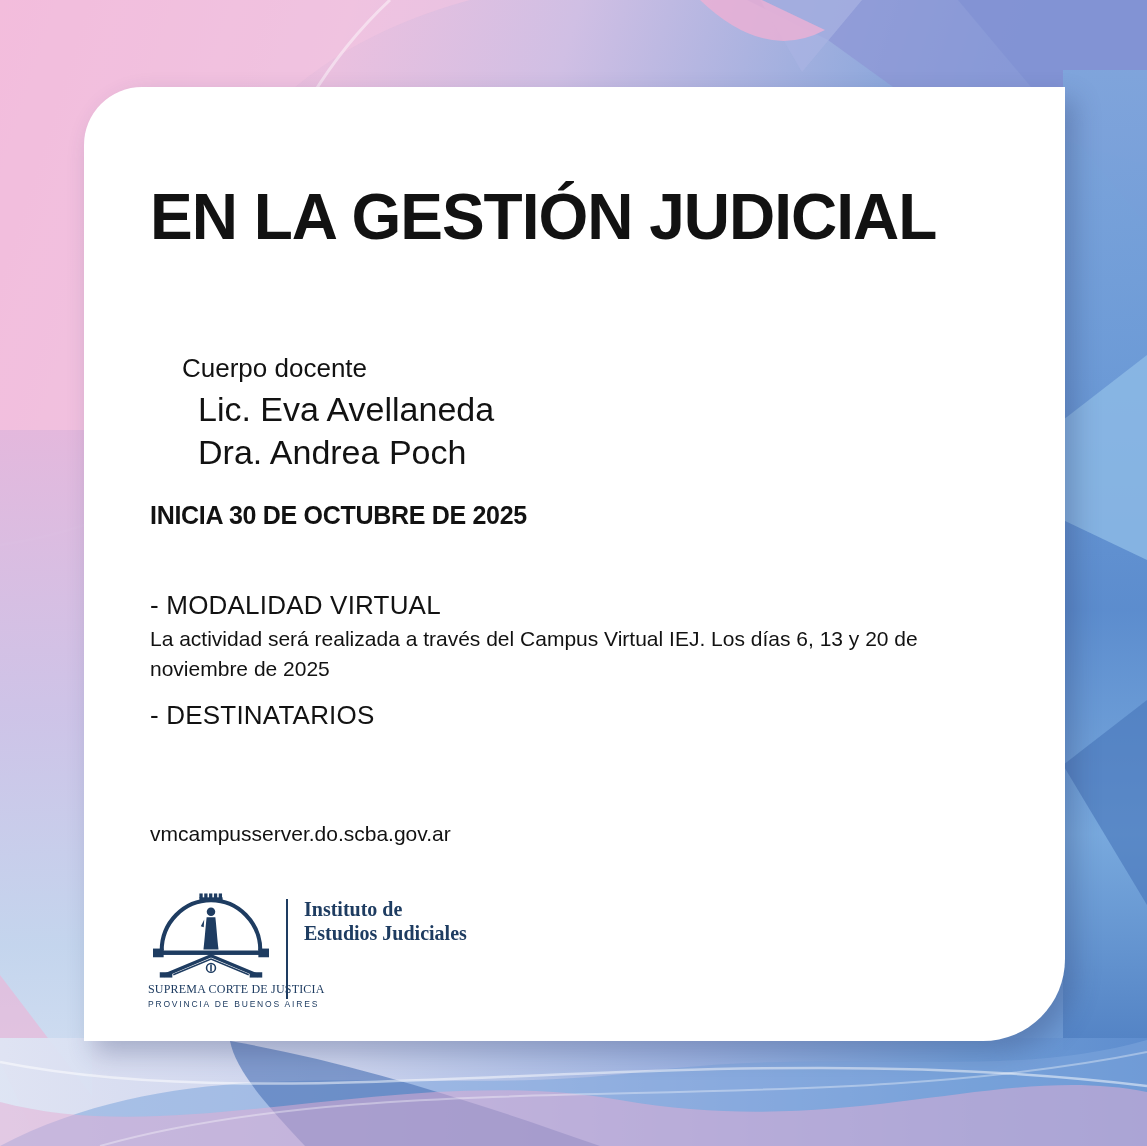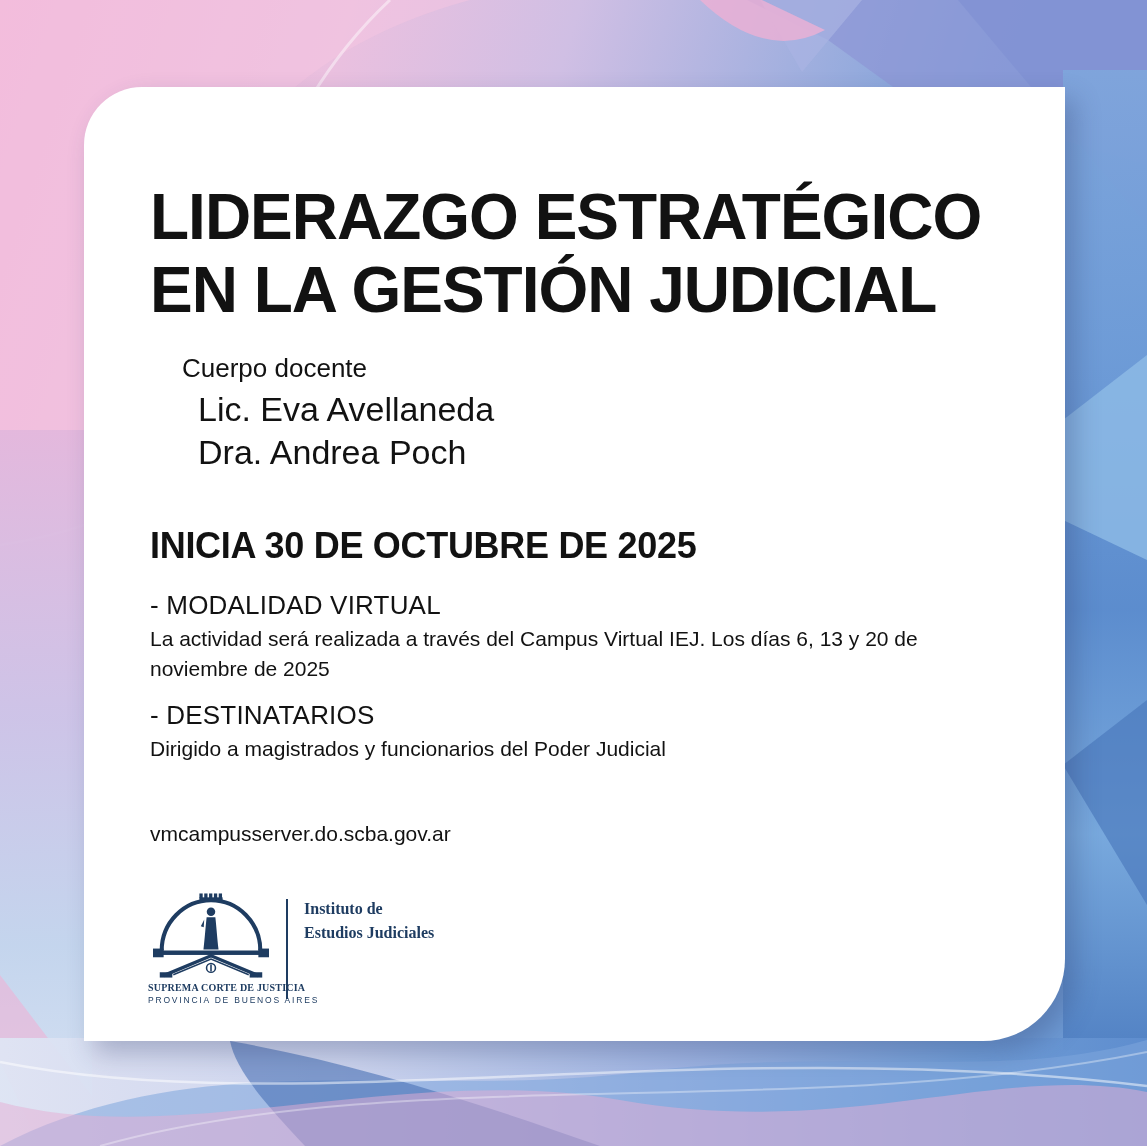--- a/index.html
+++ b/index.html
@@ -43,21 +43,21 @@
     line-height: 73px;
     color: #0d0d0d;
     white-space: nowrap;
   }
   .course-title span { display: block; }
 
   .faculty-heading { top: 266px; font-size: 26px; color: #1a1a1a; margin-left: 32px; }
   .faculty-members { top: 301px; font-size: 34px; line-height: 43px; color: #1a1a1a; margin-left: 48px; }
   .faculty-members span { display: block; }
 
-  .start-date { top: 438px; font-size: 36px; font-weight: 700; letter-spacing: -0.3px; color: #111; }
+  .start-date { top: 414px; font-size: 25px; font-weight: 700; letter-spacing: -0.3px; color: #111; }
 
   .section-heading { font-size: 26px; color: #1a1a1a; letter-spacing: 0.2px; }
   .section-body { font-size: 21px; line-height: 30px; width: 862px; color: #1a1a1a; }
 
   .sec1-h { top: 503px; }
   .sec1-b { top: 537px; }
   .sec2-h { top: 613px; }
   .sec2-b { top: 647px; }
   .sec3-h { top: 697px; }
   .sec3-b { top: 732px; }
@@ -67,22 +67,22 @@
     left: 64px;
     top: 806px;
     display: flex;
     align-items: flex-start;
     color: #1e3c61;
   }
   .crest-col { width: 126px; text-align: center; }
   .crest-col svg { display: block; margin: 0 auto; }
   .crest-caption-1 {
     font-family: "Liberation Serif", serif;
-    font-weight: 700;
-    font-size: 10px;
+    font-weight: 400;
+    font-size: 12px;
     letter-spacing: 0.2px;
     margin-top: 3px;
     white-space: nowrap;
   }
   .crest-caption-2 {
     font-family: "Liberation Sans", sans-serif;
     font-size: 8.5px;
     letter-spacing: 1.8px;
     margin-top: 2px;
     white-space: nowrap;
@@ -92,21 +92,21 @@
     height: 100px;
     background: #1e3c61;
     margin: 6px 16px 0 12px;
   }
   .org-col {
     padding-top: 4px;
     font-family: "Liberation Serif", serif;
     font-weight: 700;
     color: #1e3c61;
   }
-  .org-group-1 { font-size: 16px; line-height: 24px; }
+  .org-group-1 { font-size: 20px; line-height: 24px; }
   .org-group-2 { font-size: 22px; line-height: 25px; margin-top: 11px; }
   .org-col span { display: block; }
 </style>
 </head>
 <body>
 
 <div class="canvas">
 
   <svg class="bg-art" viewBox="0 0 1147 1146" preserveAspectRatio="none" aria-hidden="true">
     <defs>
@@ -162,38 +162,36 @@
     <path d="M0,1146 C200,1042 420,1100 640,1072 C840,1046 1000,1082 1147,1040 L1147,1146 Z" fill="#7ea6dc" opacity="0.55"></path>
     <path d="M230,1041 C350,1062 470,1100 600,1146 L305,1146 C262,1100 236,1070 230,1041 Z" fill="#4a72b6" opacity="0.6"></path>
     <path d="M0,1102 C180,1150 400,1062 620,1100 C850,1140 1000,1062 1147,1092 L1147,1146 L0,1146 Z" fill="#e6aed4" opacity="0.5"></path>
     <path d="M0,1062 C300,1122 700,1032 1147,1086" stroke="#ffffff" stroke-opacity="0.5" stroke-width="2.5" fill="none"></path>
     <path d="M100,1146 C400,1062 800,1122 1147,1052" stroke="#ffffff" stroke-opacity="0.35" stroke-width="2" fill="none"></path>
   </svg>
 
   <div class="card">
 
     <h1 class="abs course-title">
-      <span>LIDERAZGO ESTRATÉGICO</span>
       <span>EN LA GESTIÓN JUDICIAL</span>
     </h1>
 
     <div class="abs faculty-heading">Cuerpo docente</div>
 
     <div class="abs faculty-members">
       <span>Lic. Eva Avellaneda</span>
       <span>Dra. Andrea Poch</span>
     </div>
 
     <div class="abs start-date">INICIA 30 DE OCTUBRE DE 2025</div>
 
     <div class="abs section-heading sec1-h">- MODALIDAD VIRTUAL</div>
     <div class="abs section-body sec1-b">La actividad será realizada a través del Campus Virtual IEJ. Los días 6, 13 y 20 de noviembre de 2025</div>
 
     <div class="abs section-heading sec2-h">- DESTINATARIOS</div>
-    <div class="abs section-body sec2-b">Dirigido a magistrados y funcionarios del Poder Judicial</div>
 
     <div class="abs section-body sec3-b">vmcampusserver.do.scba.gov.ar</div>
 
     <div class="footer">
 
       <div class="crest-col">
         <svg width="116" height="86" viewBox="0 0 120 88" aria-hidden="true">
           <g fill="#1e3c61" stroke="none">
 
             <rect x="48" y="4" width="24" height="3.2"></rect>

